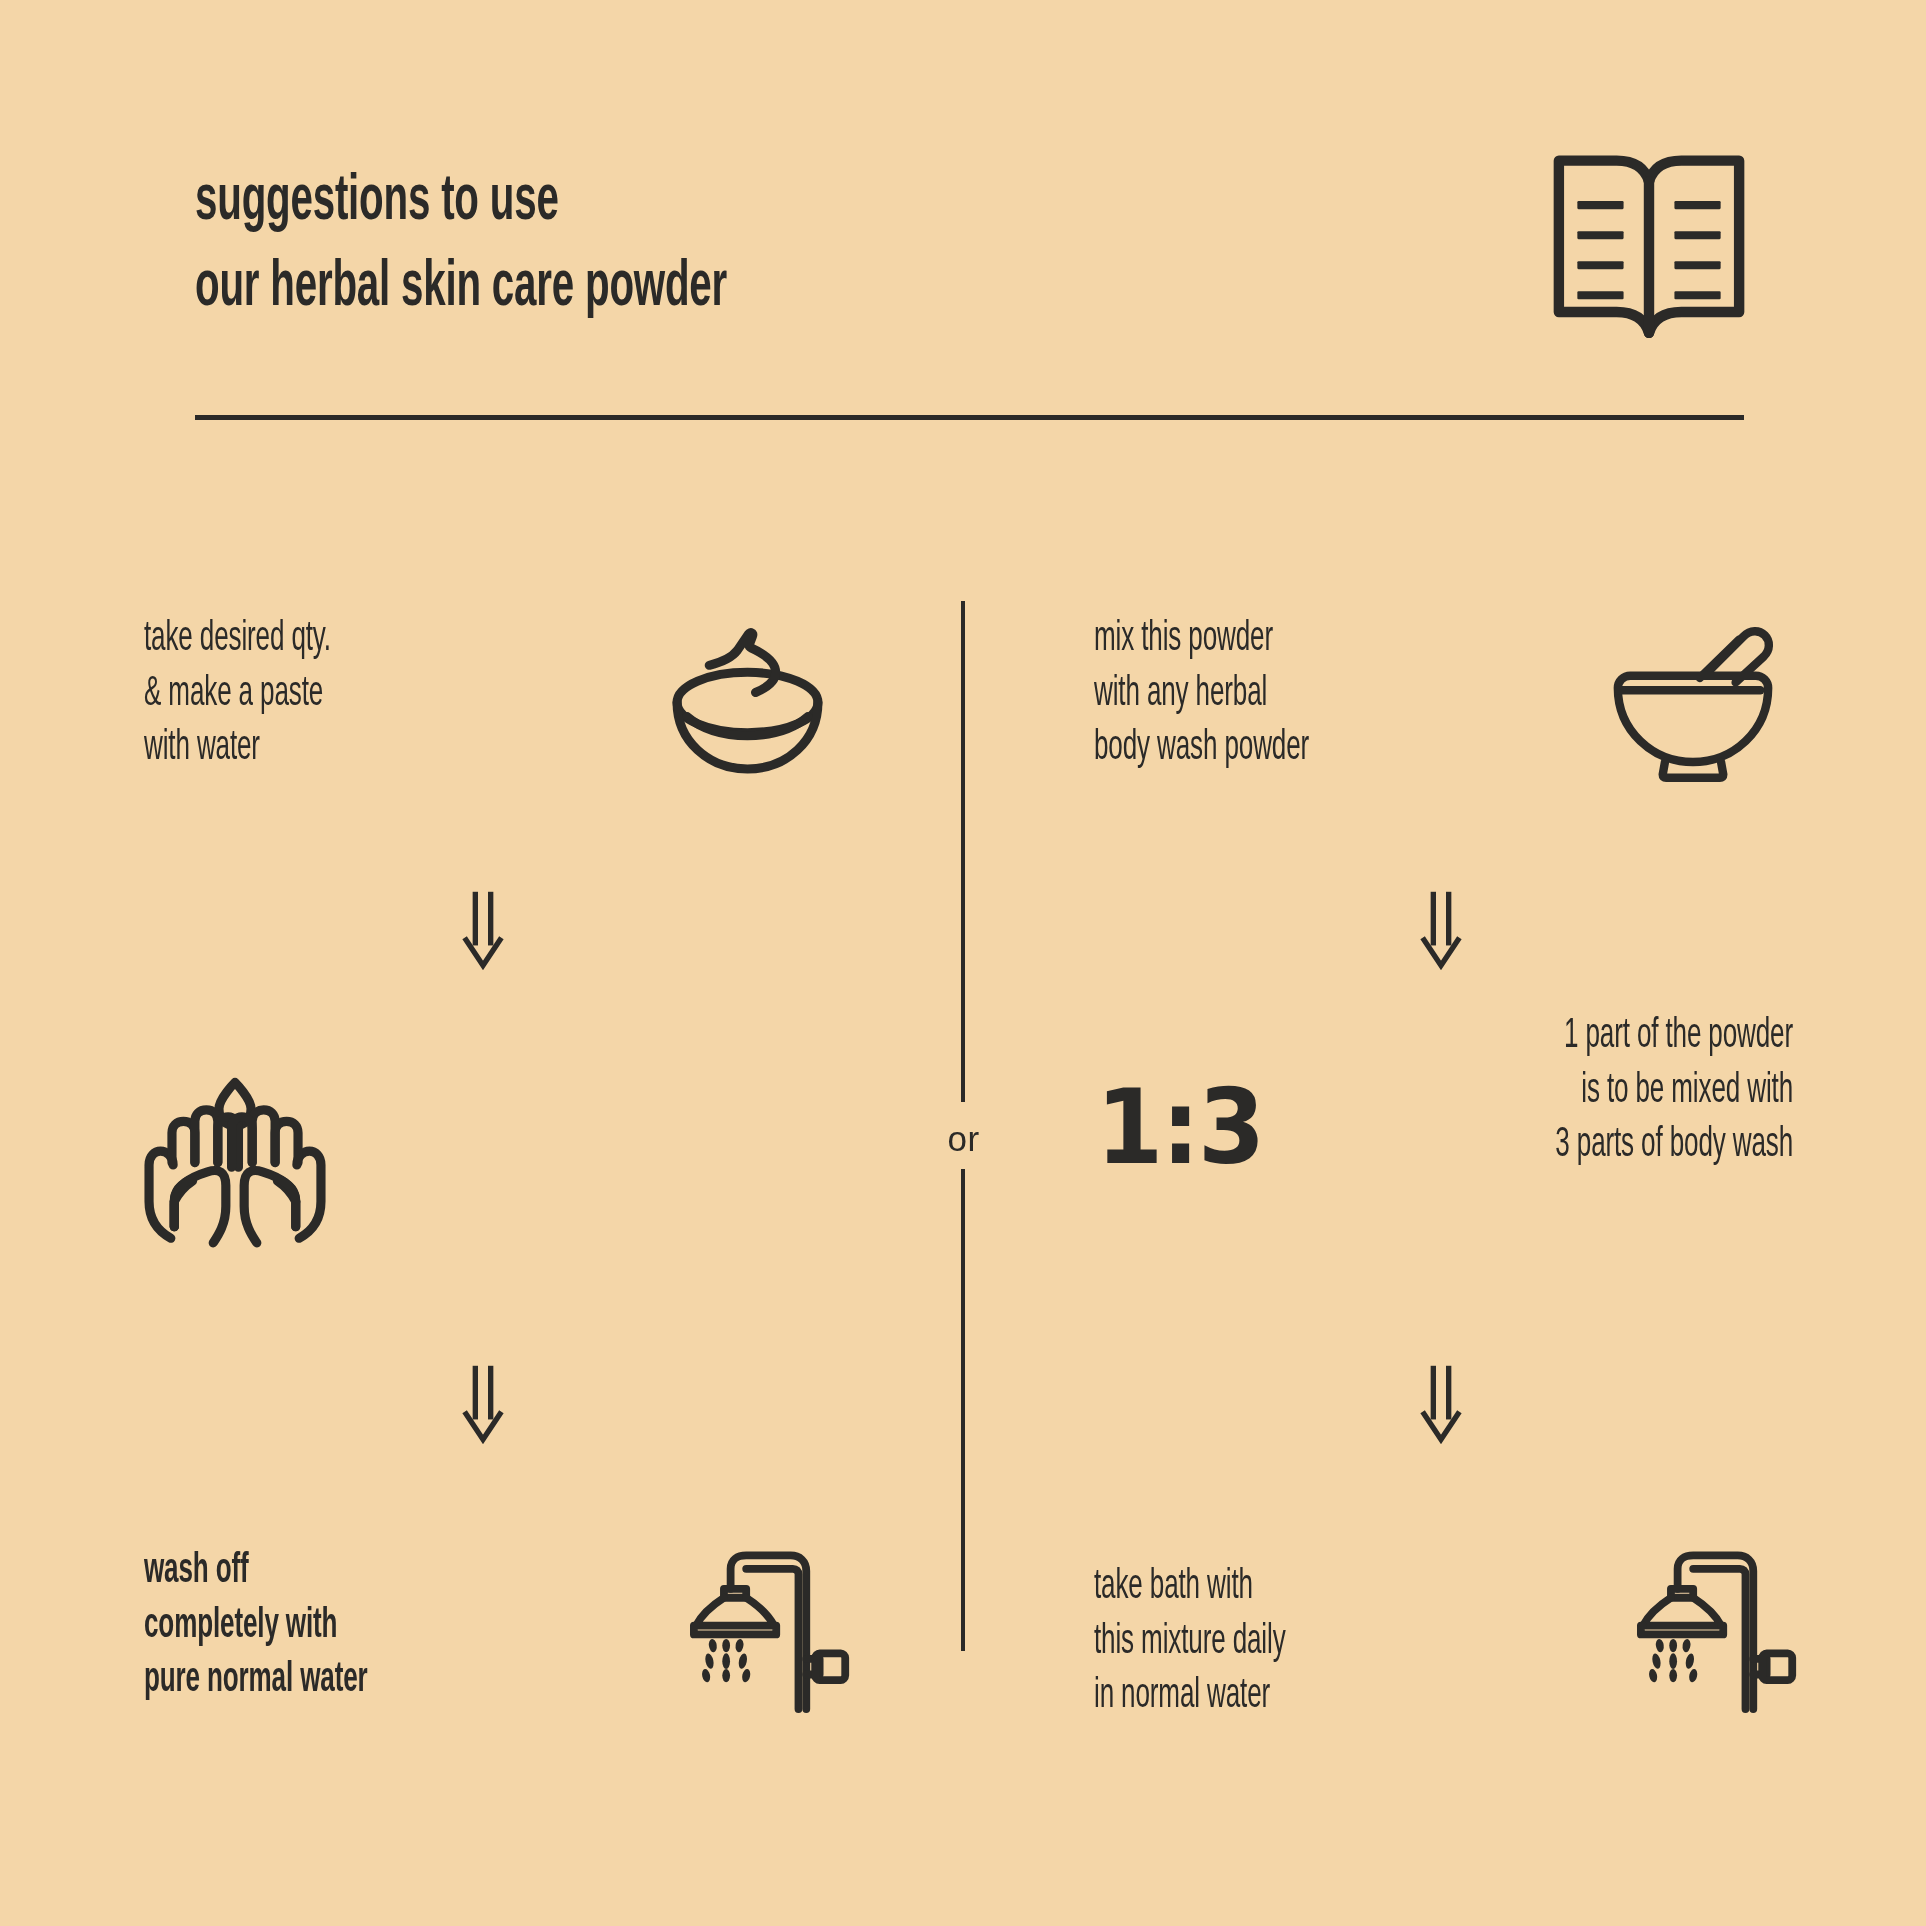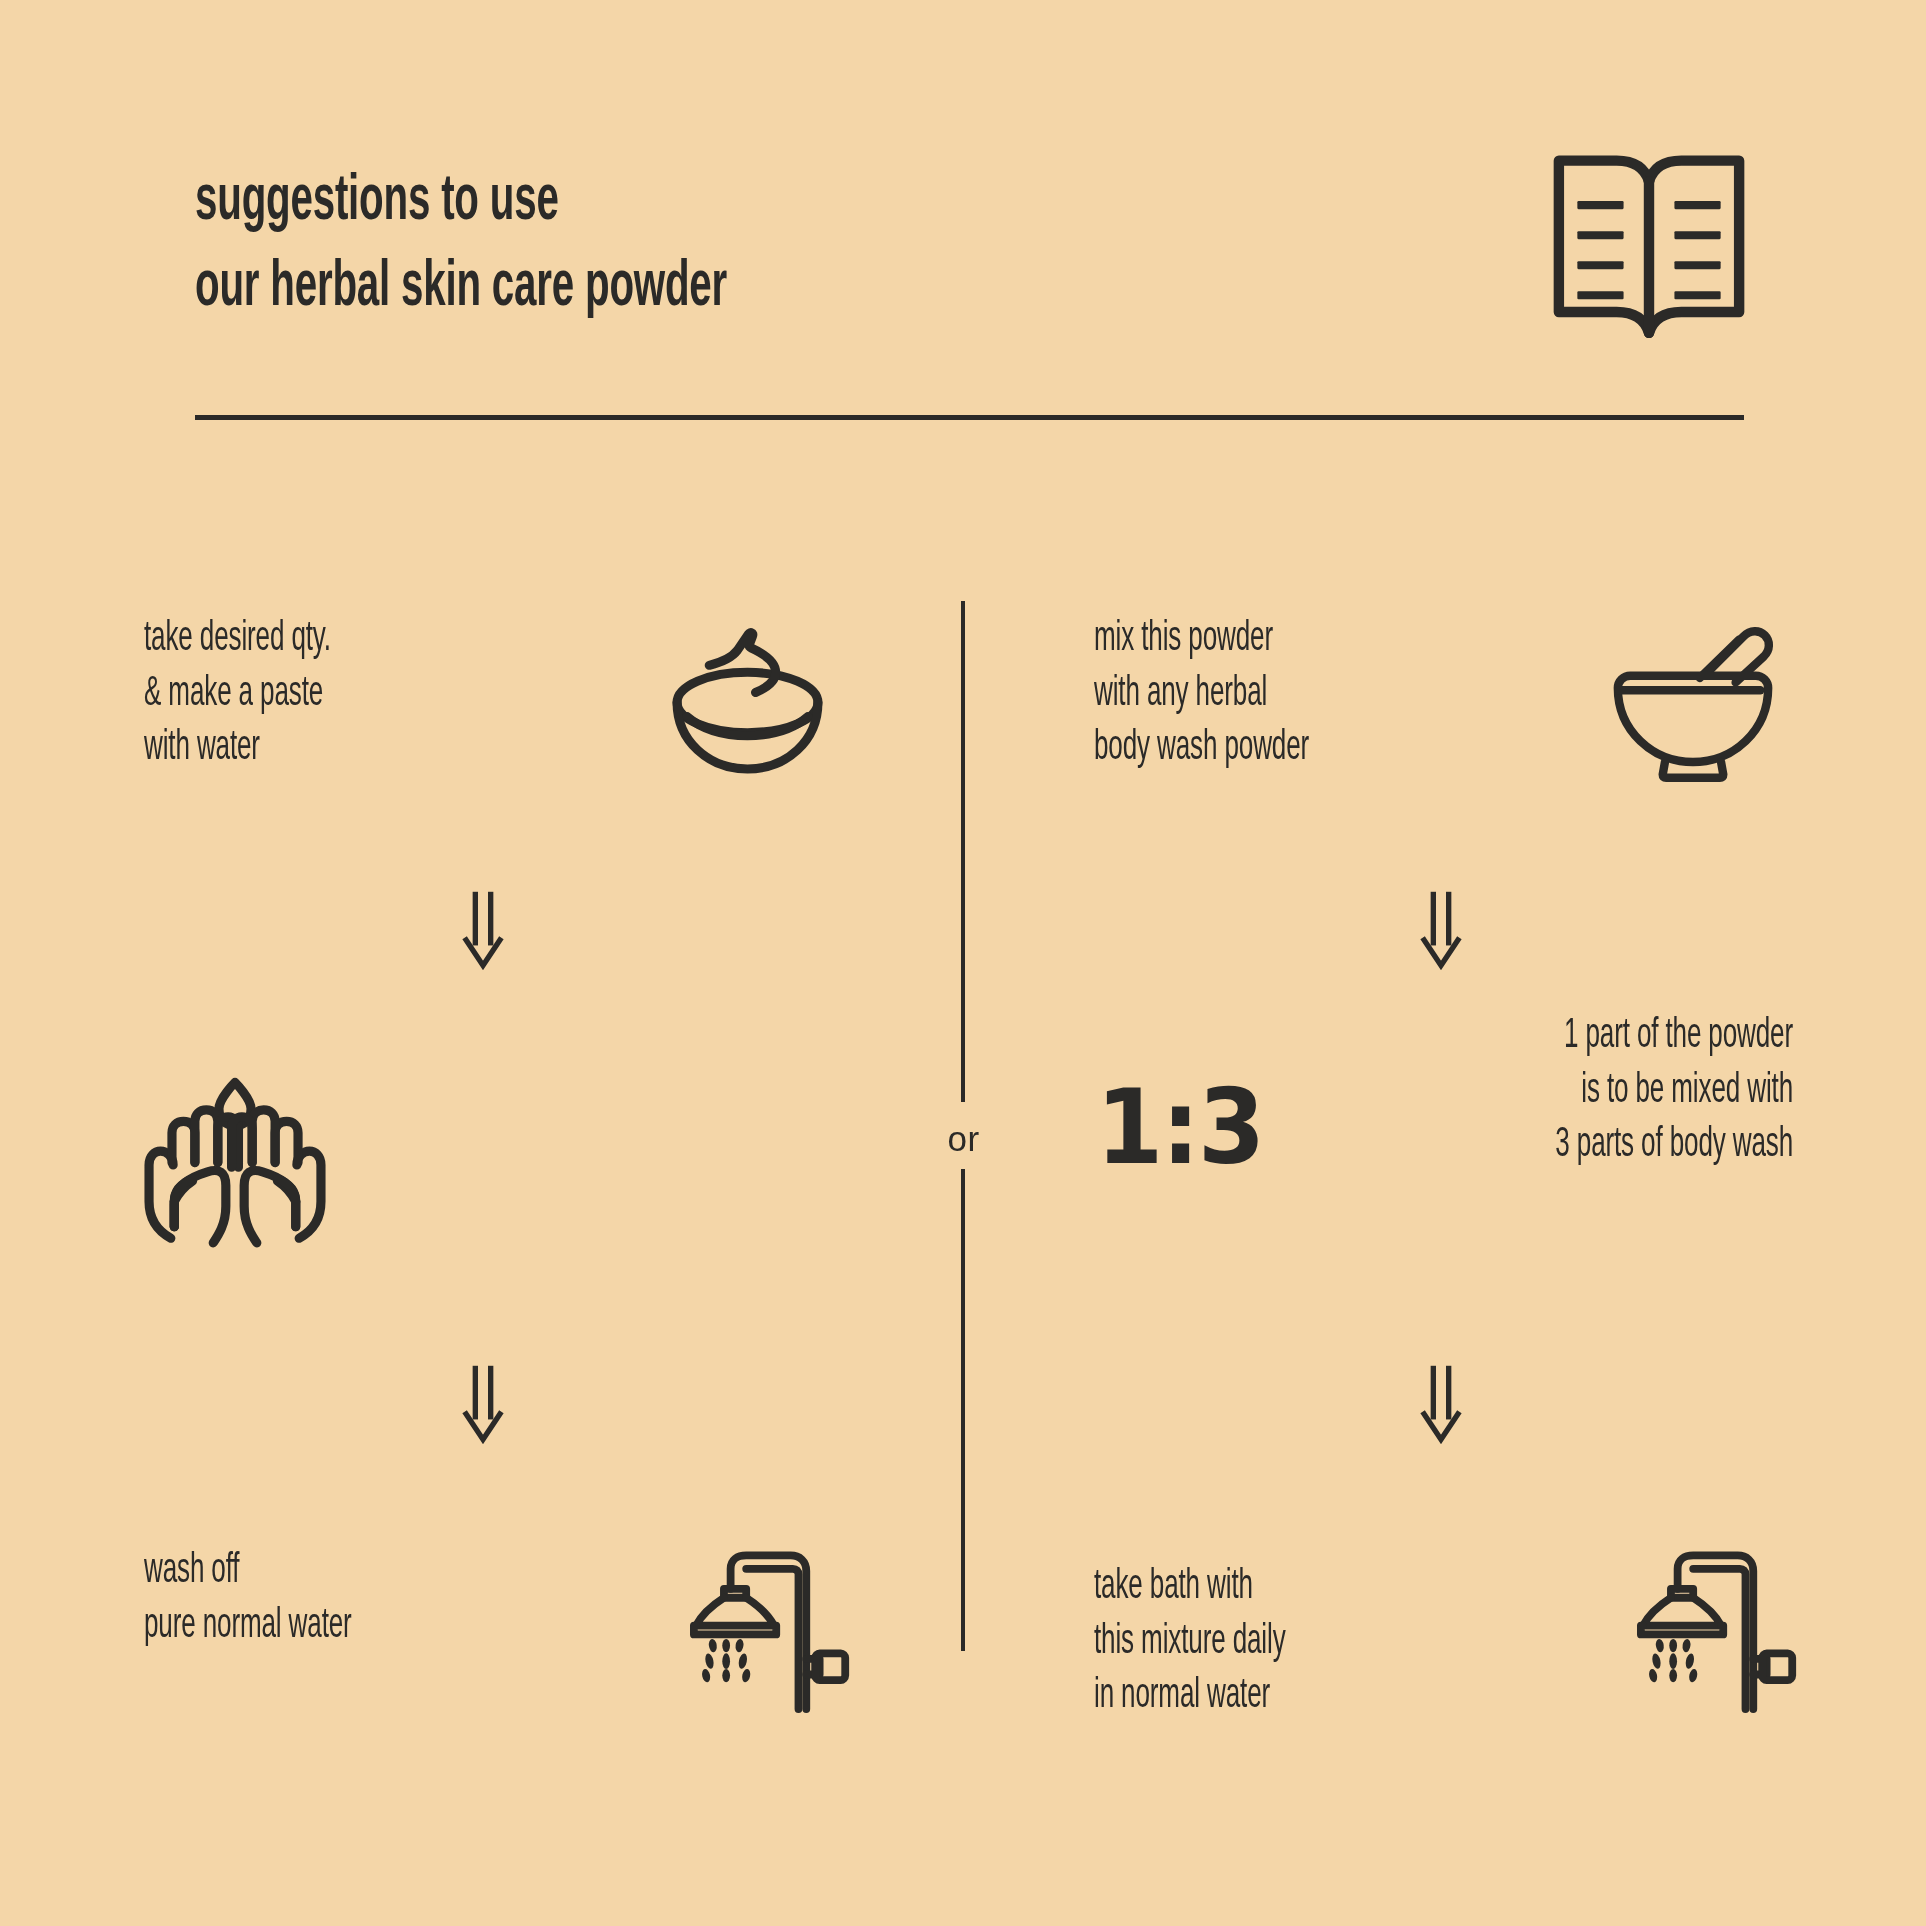--- a/index.html
+++ b/index.html
@@ -215,22 +215,23 @@
   <div class="arrow" style="left:460px; top:1364px;">
     <svg viewBox="0 0 60 105" width="46" height="81">
       <g fill="none" stroke="#2B2A28" stroke-width="7">
         <path d="M20 2 L20 72"></path>
         <path d="M40 2 L40 72"></path>
         <path d="M6 62 L30 98 L54 62"></path>
       </g>
     </svg>
   </div>
 
-  <div class="row-text" style="left:144px; top:1541px; width:520px; text-align:left;">
+  <div class="row-text" style="left:144px; top:1541px; width:520px; text-align:left;font-weight:bold;">
     <span class="tline"><span class="cond">wash off</span></span>
+    <span class="tline"><span class="cond">completely with</span></span>
     <span class="tline"><span class="cond">pure normal water</span></span>
   </div>
 
   <div class="icon-box" style="left:688px; top:1551px; width:162px; height:158px;">
     <svg viewBox="0 0 145 142" width="162" height="158">
       <g fill="none" stroke="#2B2A28" stroke-width="7" stroke-linecap="round" stroke-linejoin="round">
         <path d="M38 34 L38 16 C38 8 44 4 52 4 L92 4 C100 4 106 9 106 18 L106 142"></path>
         <path d="M52 16 L94 16 C97 16 99 18 99 21 L99 142"></path>
         <path d="M32 34 L52 34 L52 42 L32 42 Z"></path>
         <path d="M32 42 C18 51 10 61 7 67 L77 67 C74 61 66 51 52 42"></path>

